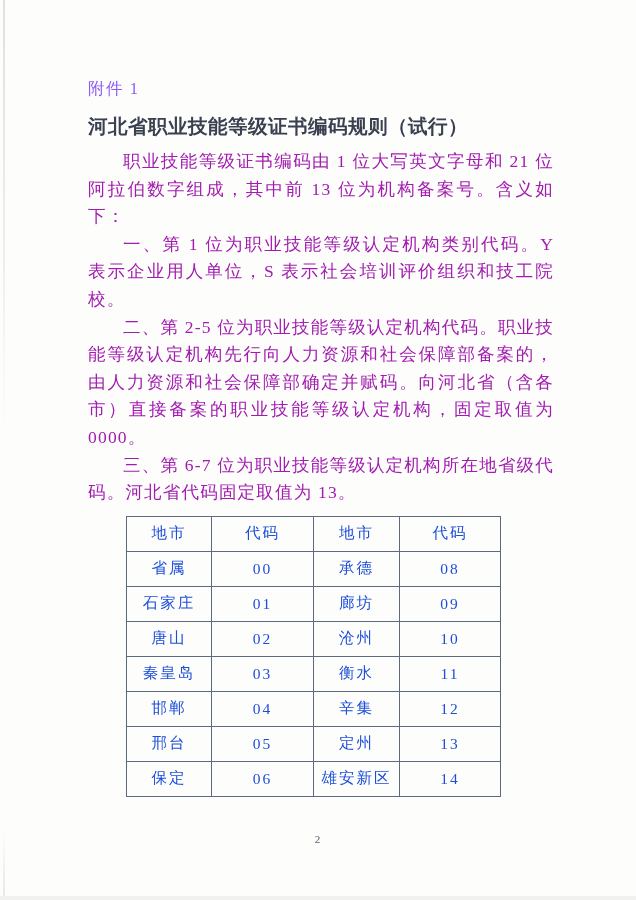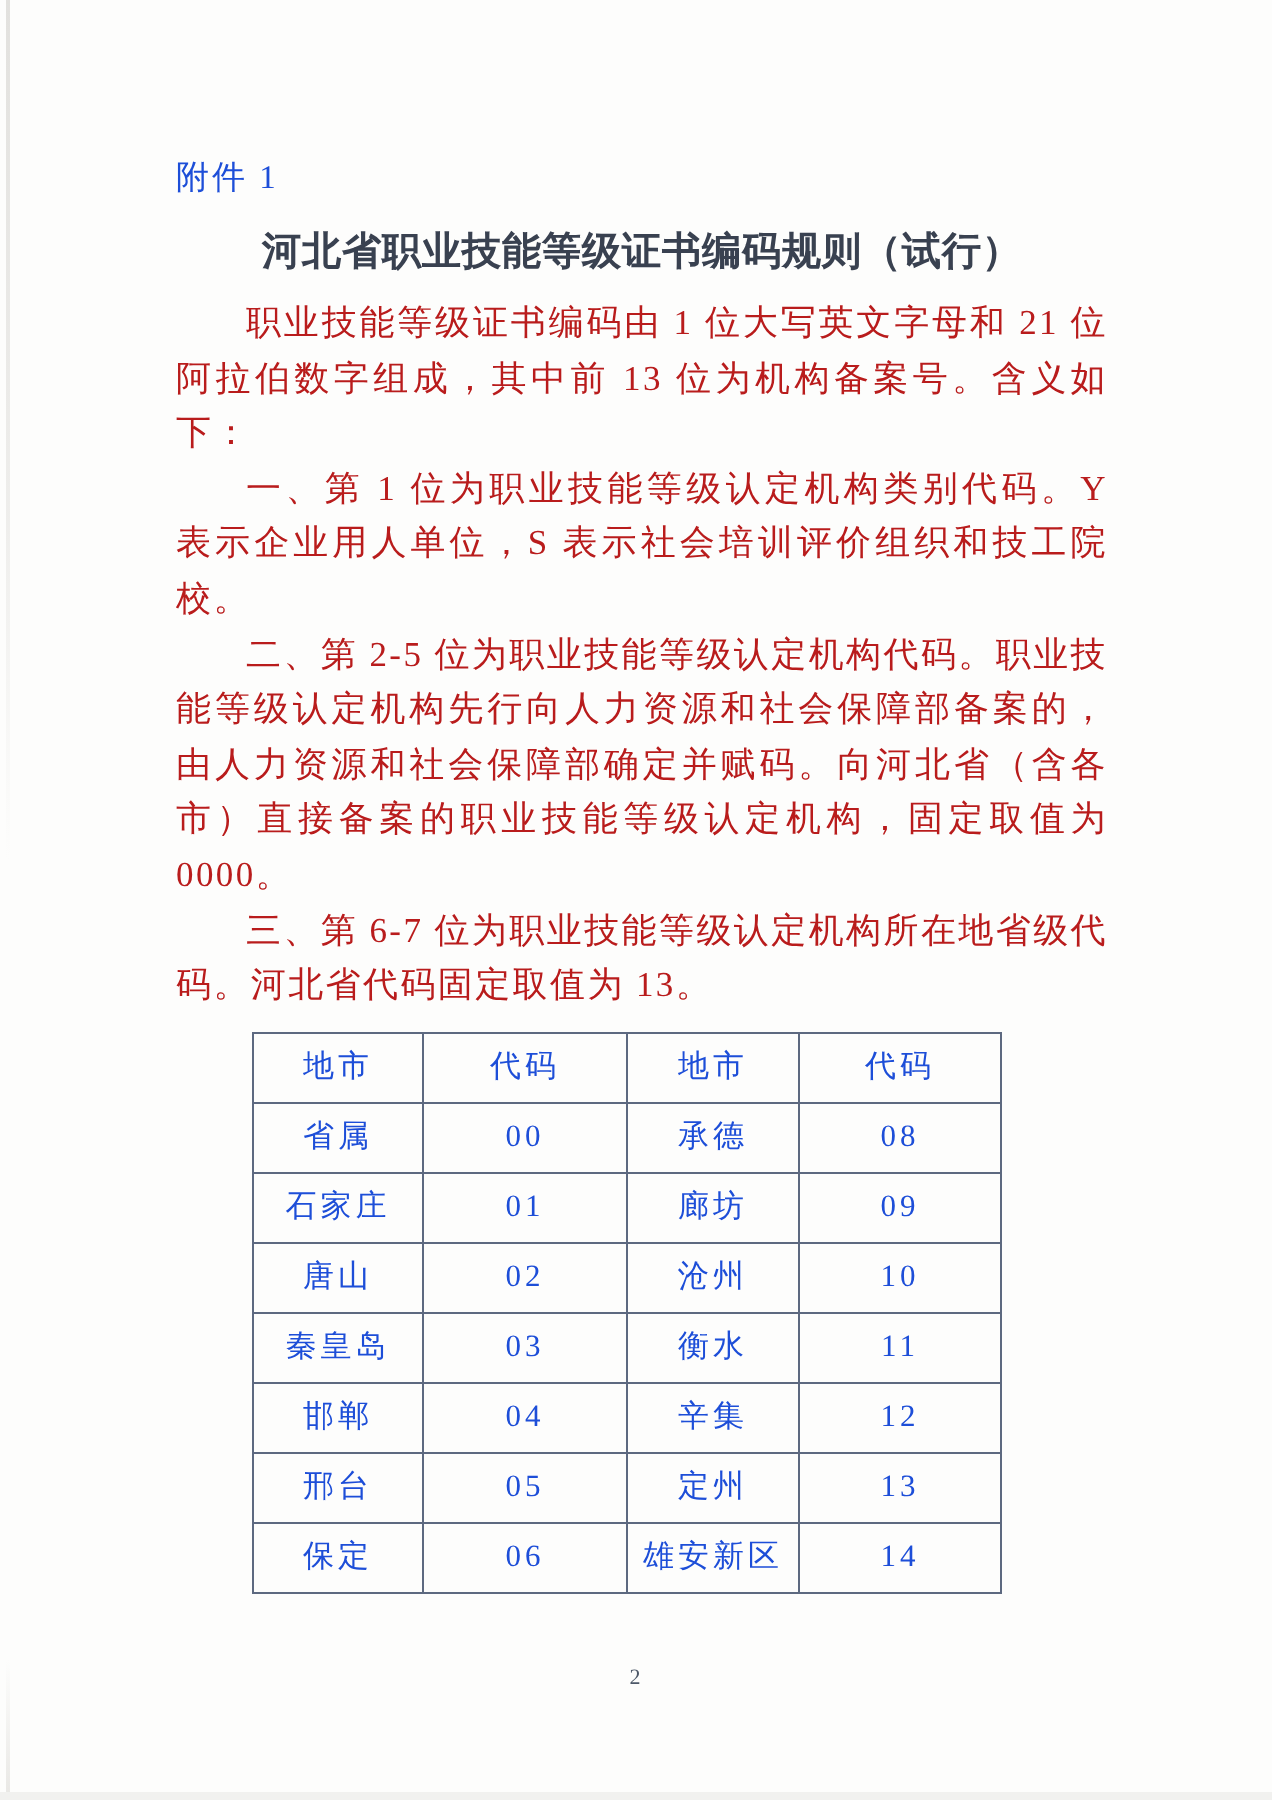--- a/index.html
+++ b/index.html
@@ -31,40 +31,40 @@
   .content {
     position: absolute;
     left: 88px;
     top: 76px;
     width: 466px;
   }
   .attachment {
     font-size: 16.5px;
     line-height: 26px;
     letter-spacing: 1.5px;
-    color: #1d4ed8;
+    color: #8b5cf6;
   }
   .title {
     font-family: "Liberation Sans", sans-serif;
     font-weight: bold;
     font-size: 19.5px;
     line-height: 30px;
-    text-align: center;
+    text-align: left;
     margin: 9px 0 7px 0;
     letter-spacing: 0.5px;
     color: #394150;
   }
   p.body {
     margin: 0;
     font-size: 17.5px;
     line-height: 27.6px;
     text-align: justify;
     text-indent: 2em;
     letter-spacing: 1.2px;
-    color: #b91c1c;
+    color: #a21caf;
   }
   table.city-table {
     border-collapse: collapse;
     table-layout: fixed;
     width: 374px;
     margin: 9px 0 0 38px;
   }
   table.city-table th,
   table.city-table td {
     border: 1px solid #5d6980;

